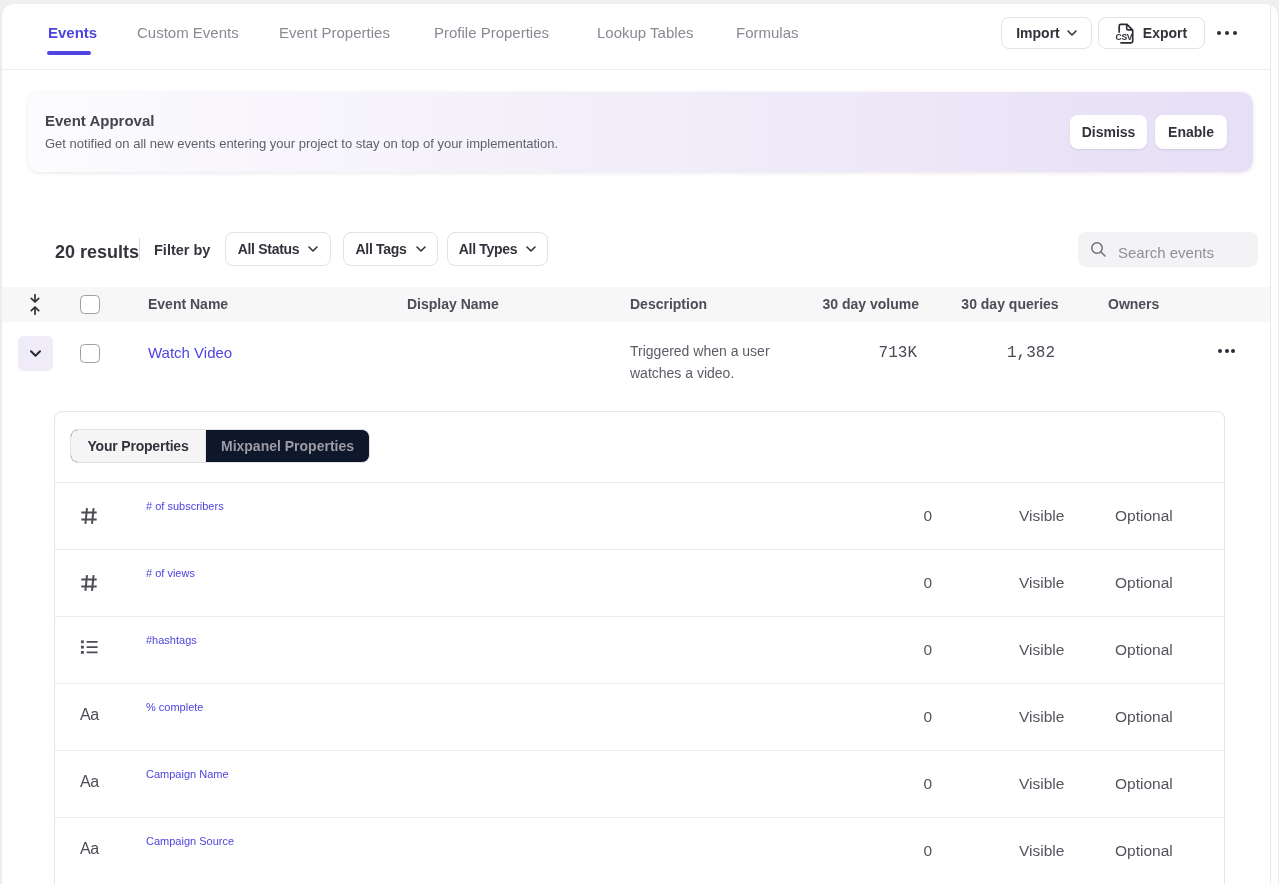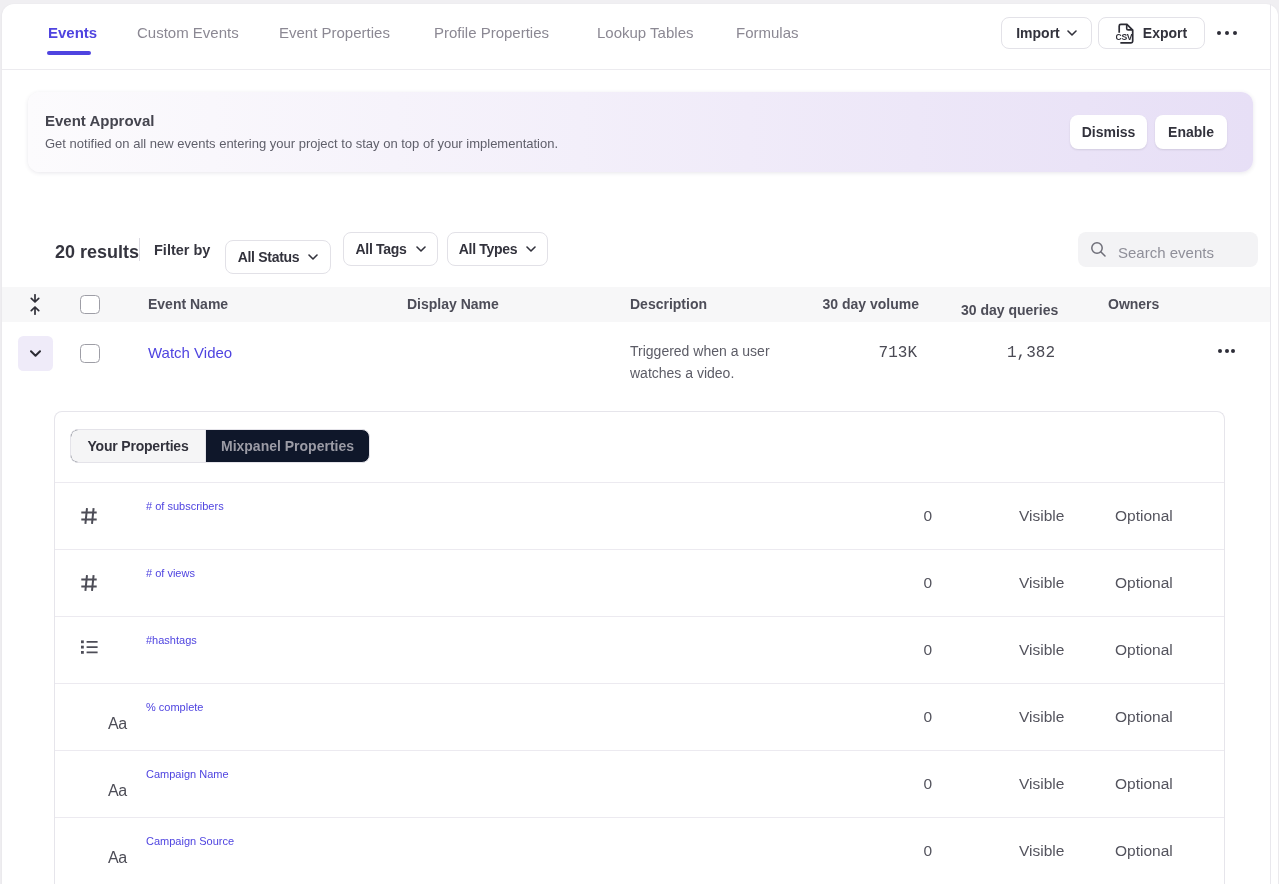--- a/index.html
+++ b/index.html
@@ -26,21 +26,21 @@
 .bannerdesc { left:45px; top:136px; font-size:13px; color:#5f5f6a; }
 .wbtn { border-radius:8px; background:#fff; display:flex; align-items:center; justify-content:center; font-size:14px; font-weight:bold; color:#32323c; box-shadow:0 1px 2px rgba(40,40,60,0.12); }
 .dismiss { left:1070px; top:115px; width:77px; height:34px; }
 .enable { left:1155px; top:115px; width:72px; height:34px; }
 
 
 .results { left:55px; top:242px; font-size:18px; color:#35353f; font-weight:bold; }
 .fdivider { left:139px; top:238px; width:1px; height:23px; background:#dcdbe2; }
 .filterby { left:154px; top:242px; font-size:14.5px; color:#35353f; font-weight:bold; }
 .drop { top:232px; height:34px; border:1px solid #e2e1e7; border-radius:8px; background:#fff; display:flex; align-items:center; justify-content:center; gap:9px; font-size:14px; letter-spacing:-0.3px; font-weight:bold; color:#32323c; }
-.d1 { left:225px; width:106px;margin-top:8px; }
+.d1 { left:225px; width:106px; }
 .d2 { left:343px; width:95px; }
 .d3 { left:447px; width:101px; }
 .search { left:1078px; top:232px; width:180px; height:35px; background:#f3f3f5; border-radius:8px; display:flex; align-items:center; }
 .search svg { margin-left:12px; }
 .search span { margin-left:11px; font-size:15px; color:#8f8f99; position:relative; top:3px; }
 
 
 .thead { left:2px; top:287px; width:1268px; height:35px; background:#f7f7f8; }
 .th { top:296px; font-size:14px; font-weight:bold; color:#4d4d58; }
 .checkbox { width:20px; height:19px; border:1.5px solid #9e9ea6; border-radius:4.5px; background:#fff; }
@@ -53,21 +53,21 @@
 .rowdots { left:1218px; top:338px; width:17px; height:26px; display:flex; align-items:center; justify-content:space-between; }
 
 
 .panel { left:54px; top:411px; width:1171px; height:474px; border:1px solid #e6e5eb; border-bottom:none; border-radius:8px 8px 0 0; background:#fff; }
 .seg { left:70px; top:429px; width:300px; height:34px; border:1px solid #e4e3e9; border-radius:8px; background:#0f172a; display:flex; overflow:hidden; }
 .seg .a { width:135px; height:100%; background:#f5f5f6; border-right:1px solid #e4e3e9; display:flex; align-items:center; justify-content:center; font-size:14px; letter-spacing:-0.2px; font-weight:bold; color:#32323c; }
 .seg .b { flex:1; display:flex; align-items:center; justify-content:center; font-size:14px; color:#9b9ba5; font-weight:bold; }
 .prow { left:55px; width:1169px; height:67px; border-top:1px solid #eceaf0; }
 .hashsvg { position:absolute; left:26px; top:25px; }
 .listsvg { position:absolute; left:26px; top:23px; }
-.aa { position:absolute; left:25px; top:31px; font-size:16px; letter-spacing:-0.3px; color:#4d4d57;margin-left:28px; }
+.aa { position:absolute; left:25px; top:22px; font-size:16px; letter-spacing:-0.3px; color:#4d4d57; }
 .pname { position:absolute; left:91px; font-size:11px; color:#4f44e0; }
 .pzero { position:absolute; left:777px; width:100px; text-align:right; font-size:15.5px; color:#54545e; }
 .pvis { position:absolute; left:964px; font-size:15.5px; color:#54545e; }
 .popt { position:absolute; left:1060px; font-size:15.5px; color:#54545e; }
 </style>
 </head>
 <body>
 <div class="abs card"></div>
 <div class="abs vline"></div>
 
@@ -136,21 +136,21 @@
   <svg width="16" height="21" viewBox="0 0 16 21">
       <path d="M8 0.8v6.8M4.3 4.3L8 8l3.7-3.7" fill="none" stroke="#2f2f38" stroke-width="1.7" stroke-linecap="round" stroke-linejoin="round"></path>
       <path d="M8 20.2v-6.8M4.3 16.7L8 13l3.7 3.7" fill="none" stroke="#2f2f38" stroke-width="1.7" stroke-linecap="round" stroke-linejoin="round"></path>
     </svg>
 </div>
 <div class="abs checkbox" style="left:80px; top:295px;"></div>
 <div class="abs th" style="left:148px;">Event Name</div>
 <div class="abs th" style="left:407px;">Display Name</div>
 <div class="abs th" style="left:630px;">Description</div>
 <div class="abs th" style="left:822px; width:97px; text-align:right;">30 day volume</div>
-<div class="abs th" style="left:961px; width:98px; text-align:left;margin-top:6px;">30 day queries</div>
+<div class="abs th" style="left:961px; width:98px; text-align:center;">30 day queries</div>
 <div class="abs th" style="left:1108px;">Owners</div>
 
 <div class="abs chevcell">
   <svg width="11" height="7" viewBox="0 0 11 7">
       <path d="M1 1.2l4.5 4.6L10 1.2" fill="none" stroke="#2b2b33" stroke-width="2" stroke-linecap="round" stroke-linejoin="round"></path>
     </svg>
 </div>
 <div class="abs checkbox" style="left:80px; top:344px;"></div>
 <div class="abs evlink">Watch Video</div>
 <div class="abs desc">Triggered when a user<br>watches a video.</div>

